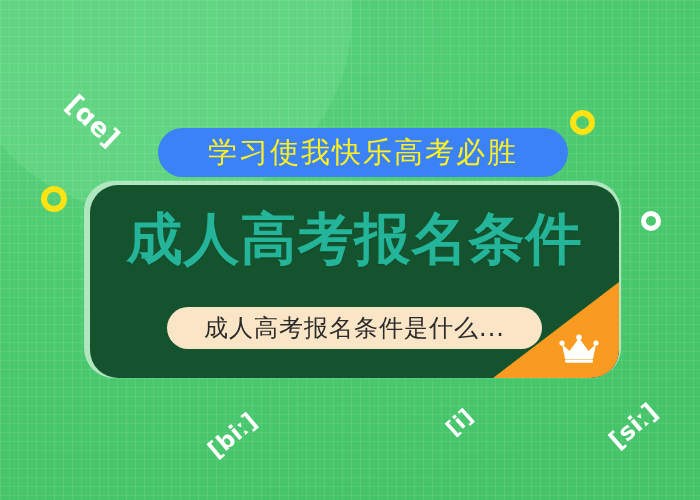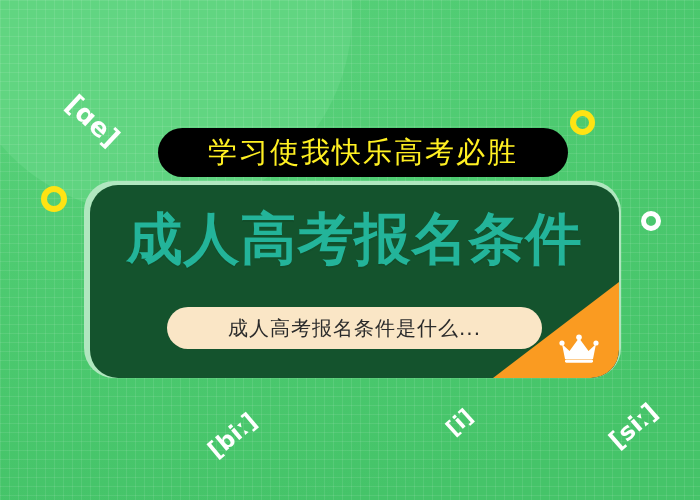--- a/index.html
+++ b/index.html
@@ -84,21 +84,21 @@
   .ph-si   { left: 606px; top: 414px; font-size: 24px; transform: rotate(-41deg); }
 
   
   .banner-pill {
     position: absolute;
     left: 158px;
     top: 128px;
     width: 410px;
     height: 49px;
     border-radius: 26px;
-    background: #000000;
+    background: #3b82f6;
     display: flex;
     align-items: center;
     justify-content: center;
   }
   .banner-pill-text {
     color: #fff022;
     font-size: 29px;
     font-weight: 500;
     letter-spacing: 2px;
     font-family: "DejaVu Sans", "Liberation Sans", sans-serif;
@@ -148,21 +148,21 @@
     width: 375px;
     height: 42px;
     border-radius: 21px;
     background: #fae6c6;
     display: flex;
     align-items: center;
     justify-content: center;
   }
   .card-subtitle-text {
     color: #2b2b2b;
-    font-size: 20px;
+    font-size: 24px;
     font-weight: 500;
     letter-spacing: 1px;
     font-family: "DejaVu Sans", "Liberation Sans", sans-serif;
   }
 
   
   .corner-orange {
     position: absolute;
     right: 0;
     bottom: 0;

